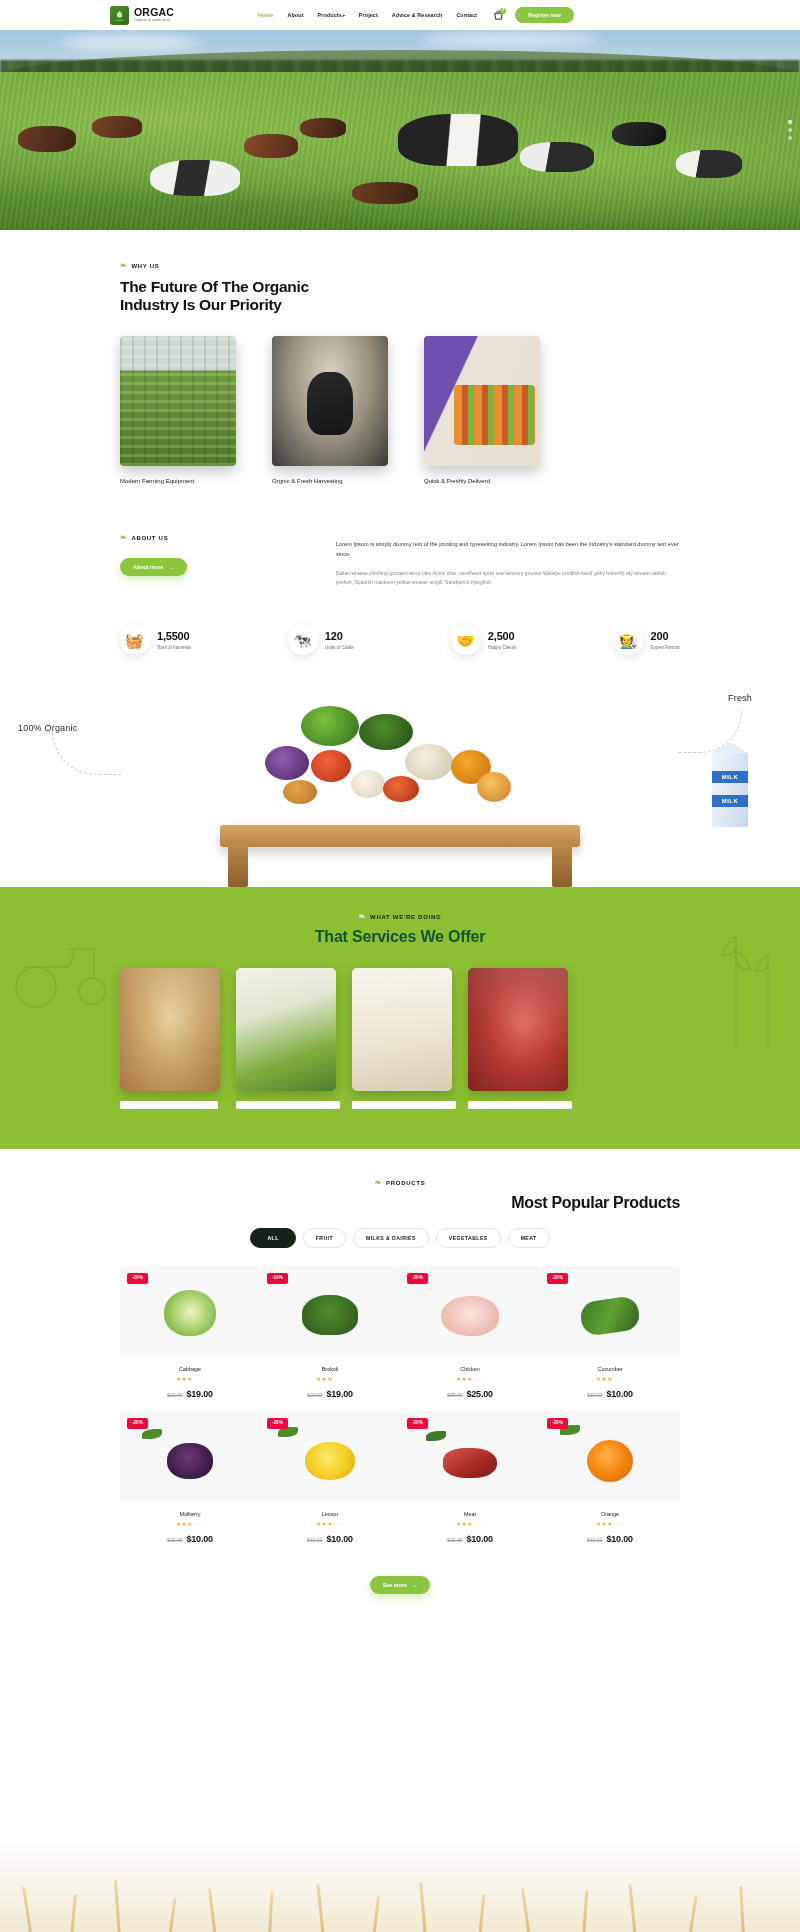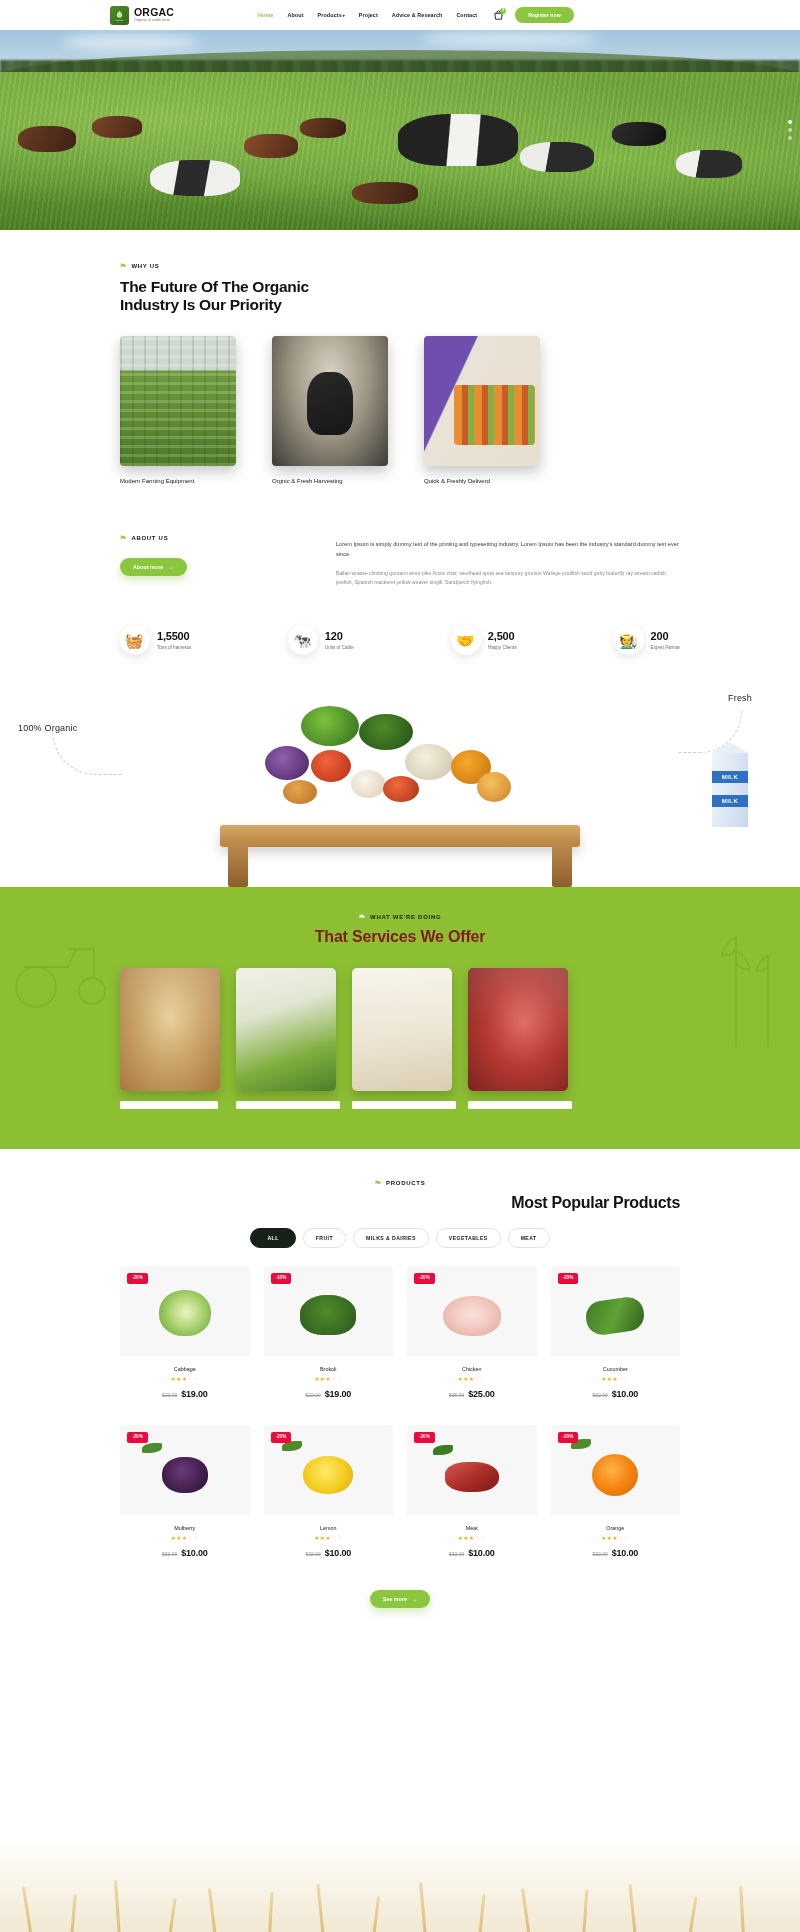--- a/index.html
+++ b/index.html
@@ -149,21 +149,21 @@
   .milk .band { position:absolute; left:0; width:100%; height:12px; background:#2f6fc4; color:#fff;
     font-size:6px; font-weight:800; display:flex; align-items:center; justify-content:center; letter-spacing:.5px; }
   .table-top { position:absolute; left: 50%; transform:translateX(-50%); bottom: 40px; width: 360px; height: 22px;
     background: linear-gradient(to bottom,#d6a86a,#b9823f); border-radius: 3px; box-shadow: 0 6px 12px rgba(0,0,0,.18); }
   .table-leg { position:absolute; bottom: 0; width: 20px; height: 46px; background: linear-gradient(to bottom,#c08c4d,#8c5f2b); border-radius:2px; }
 
   
   .services { background: #8dbf33; padding: 26px 0 40px; position: relative; overflow: hidden; }
   .services .eyebrow { justify-content:center; color:#15240a; }
   .services .leaf { color:#fff; }
-  .services h2 { text-align:center; font-size: 16px; font-weight: 800; color:#7f1d1d; margin-top: 7px; letter-spacing:-.2px; }
+  .services h2 { text-align:center; font-size: 16px; font-weight: 800; color:#14532d; margin-top: 7px; letter-spacing:-.2px; }
   .svc-cards { display:flex; gap: 16px; margin-top: 22px; }
   .svc-card { width: 100px; }
   .svc-img { width: 100px; height: 123px; border-radius: 5px; overflow:hidden; box-shadow: 0 5px 12px rgba(0,0,0,.2); position:relative; }
   .svc-bar { height: 8px; background:#fff; border-radius: 1px; margin-top: 10px; }
   .svc-card:nth-child(1) .svc-bar { width: 98px; }
   .svc-card:nth-child(2) .svc-bar { width: 104px; }
   .svc-card:nth-child(3) .svc-bar { width: 104px; }
   .svc-card:nth-child(4) .svc-bar { width: 104px; }
   .s1 { background: radial-gradient(ellipse at 50% 40%, #e8cf9a 0%, #caa468 45%, #a8763f 100%); }
   .s2 { background: linear-gradient(160deg,#f1efe7 0%,#dfe4cf 35%,#7fae3e 70%,#4d7f2a 100%); }
@@ -177,21 +177,21 @@
   .products { padding-top: 30px; padding-bottom: 6px; background:#fff; }
   .products .eyebrow { justify-content:center; }
   .products h2 { text-align:right; font-size: 16px; font-weight: 800; color:#111; margin-top: 7px; letter-spacing:-.3px; }
   .filters { display:flex; justify-content:center; gap: 7px; margin-top: 16px; }
   .filter {
     font-size: 5.2px; font-weight: 700; letter-spacing:.4px; color:#1a1a1a; background:#fff;
     border: .8px solid #e3e3e3; border-radius: 16px; padding: 6px 12px; cursor:pointer; white-space:nowrap;
   }
   .filter.active { background:#17211a; color:#fff; border-color:#17211a; padding: 6px 16px; }
 
-  .grid { display:grid; grid-template-columns: repeat(4, 1fr); gap: 14px; margin-top: 18px; }
+  .grid { display:grid; grid-template-columns: repeat(4, 1fr); margin-top: 18px; }
   .pcard { background:#fafafa; border-radius: 4px; overflow:hidden; position:relative; }
   .pbadge {
     position:absolute; left: 7px; top: 7px; background:#ea0b3c; color:#fff;
     font-size: 4.6px; font-weight: 700; padding: 3px 5px; border-radius: 2px; z-index: 3; line-height:1;
   }
   .pimg { height: 90px; position:relative; background:#f7f7f7; overflow:hidden; }
   .pbody { text-align:center; padding: 10px 4px 12px; background:#fff; }
   .pname { font-size: 5.4px; color:#1c1c1c; font-weight:500; }
   .pstars { margin-top: 5px; font-size: 5.6px; letter-spacing: .6px; color:#f5a623; line-height:1; }
   .pstars .off { color:#dedede; }

